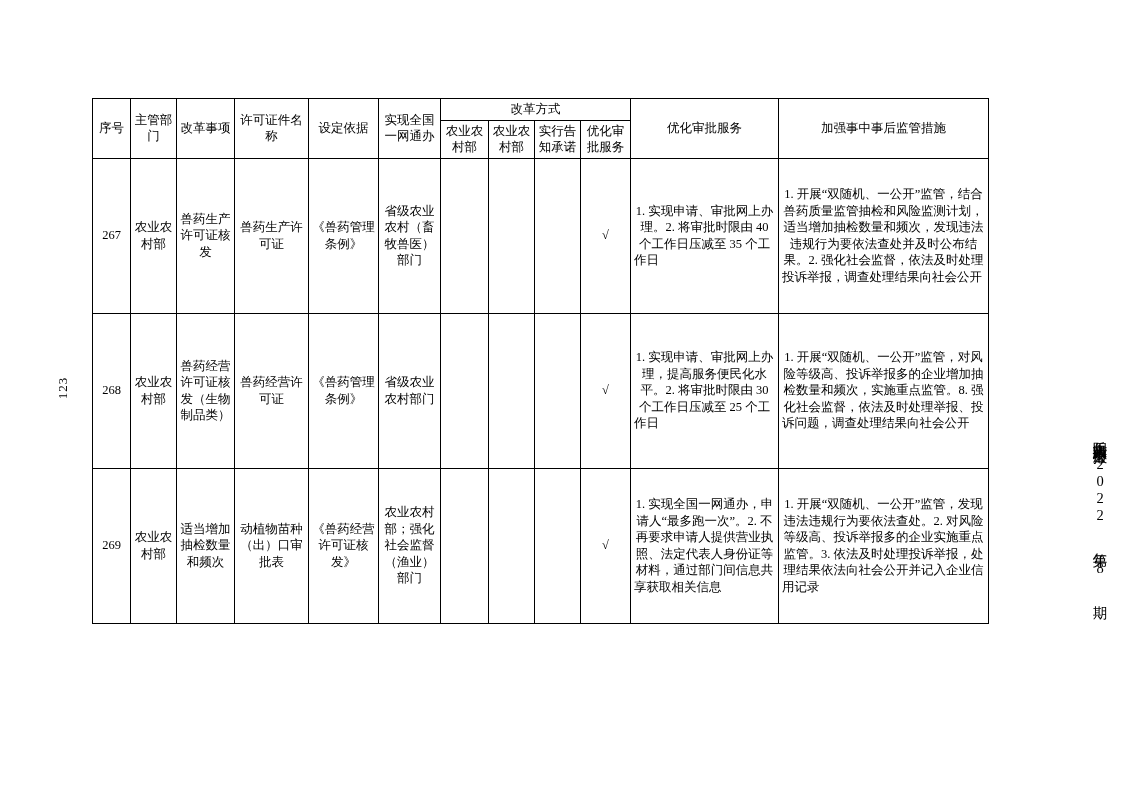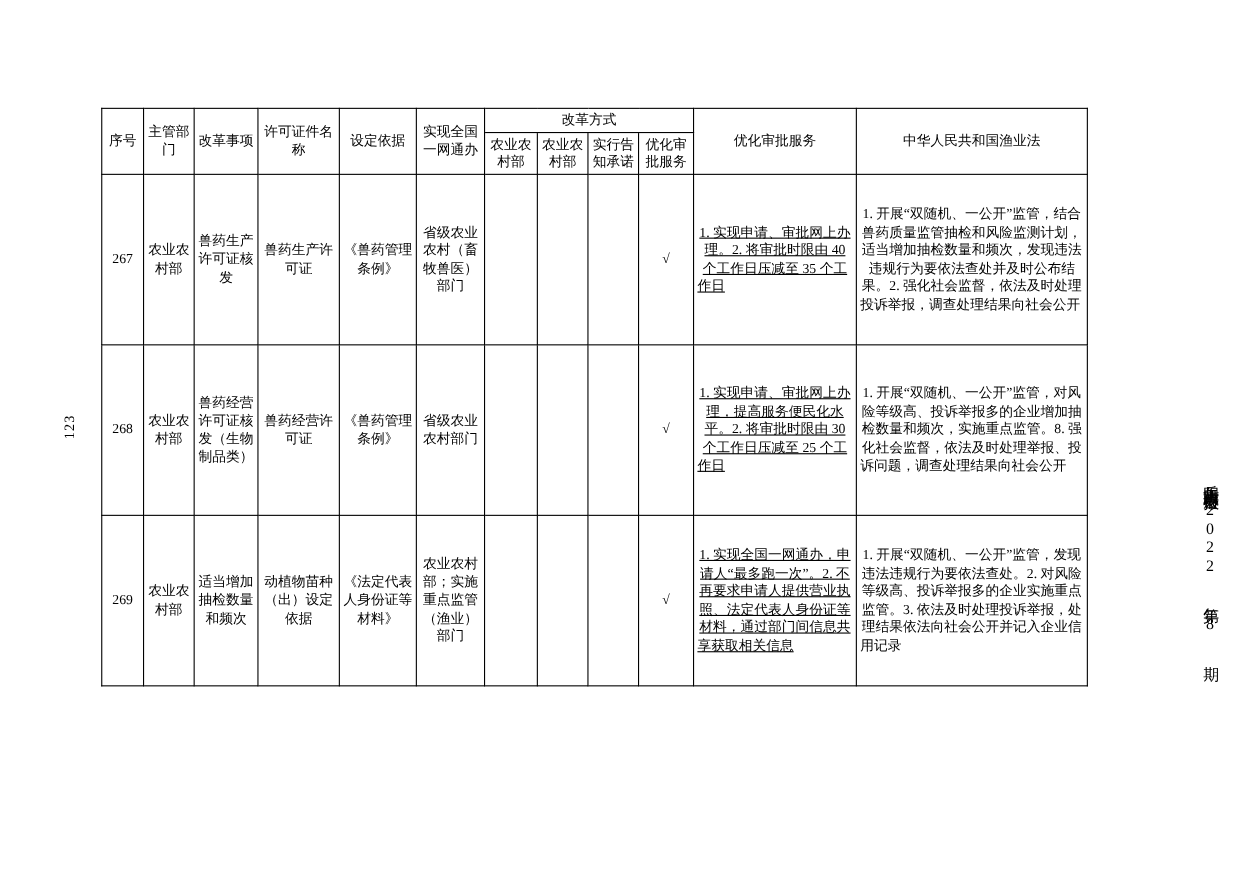--- a/index.html
+++ b/index.html
@@ -109,21 +109,20 @@
     line-height: 1.5;
     padding: 6px 6px;
     font-size: 12.5px;
   }
   .just-meas {
     text-align: justify;
     text-align-last: left;
     line-height: 1.55;
     padding: 6px 5px;
     font-size: 12.5px;
-    text-decoration: underline;
   }
   .check {
     font-size: 14px;
   }
   .seq {
     font-size: 13px;
     margin-top: 46px;
   }
 </style>
 </head>
@@ -151,21 +150,21 @@
     <thead>
       <tr>
         <th class="hdr" rowspan="2">序号</th>
         <th class="hdr" rowspan="2">主管部门</th>
         <th class="hdr" rowspan="2">改革事项</th>
         <th class="hdr" rowspan="2">许可证件名称</th>
         <th class="hdr" rowspan="2">设定依据</th>
         <th class="hdr" rowspan="2">实现全国一网通办</th>
         <th class="hdr" colspan="4">改革方式</th>
         <th class="hdr" rowspan="2">优化审批服务</th>
-        <th class="hdr" rowspan="2">中华人民共和国渔业法</th>
+        <th class="hdr" rowspan="2">加强事中事后监管措施</th>
       </tr>
       <tr>
         <th class="hdr hdr-narrow">农业农村部</th>
         <th class="hdr hdr-narrow">农业农村部</th>
         <th class="hdr hdr-narrow">实行告知承诺</th>
         <th class="hdr hdr-narrow">优化审批服务</th>
       </tr>
     </thead>
     <tbody>
 
@@ -196,23 +195,23 @@
         <td class="body-cell check"></td>
         <td class="body-cell check">√</td>
         <td class="body-cell just-meas">1. 实现申请、审批网上办理，提高服务便民化水平。2. 将审批时限由 30 个工作日压减至 25 个工作日</td>
         <td class="body-cell just">1. 开展“双随机、一公开”监管，对风险等级高、投诉举报多的企业增加抽检数量和频次，实施重点监管。8. 强化社会监督，依法及时处理举报、投诉问题，调查处理结果向社会公开</td>
       </tr>
 
       <tr>
         <td class="body-cell seq">269</td>
         <td class="body-cell vtext">农业农村部</td>
         <td class="body-cell vtext">适当增加抽检数量和频次</td>
-        <td class="body-cell vtext">动植物苗种（出）设定依据</td>
-        <td class="body-cell vtext">《法定代表人身份证等材料》</td>
-        <td class="body-cell vtext">农业农村部；实施重点监管（渔业）部门</td>
+        <td class="body-cell vtext">动植物苗种（出）口审批表</td>
+        <td class="body-cell vtext">《兽药经营许可证核发》</td>
+        <td class="body-cell vtext">农业农村部；强化社会监督（渔业）部门</td>
         <td class="body-cell check"></td>
         <td class="body-cell check"></td>
         <td class="body-cell check"></td>
         <td class="body-cell check">√</td>
         <td class="body-cell just-meas">1. 实现全国一网通办，申请人“最多跑一次”。2. 不再要求申请人提供营业执照、法定代表人身份证等材料，通过部门间信息共享获取相关信息</td>
         <td class="body-cell just">1. 开展“双随机、一公开”监管，发现违法违规行为要依法查处。2. 对风险等级高、投诉举报多的企业实施重点监管。3. 依法及时处理投诉举报，处理结果依法向社会公开并记入企业信用记录</td>
       </tr>
 
     </tbody>
   </table>

